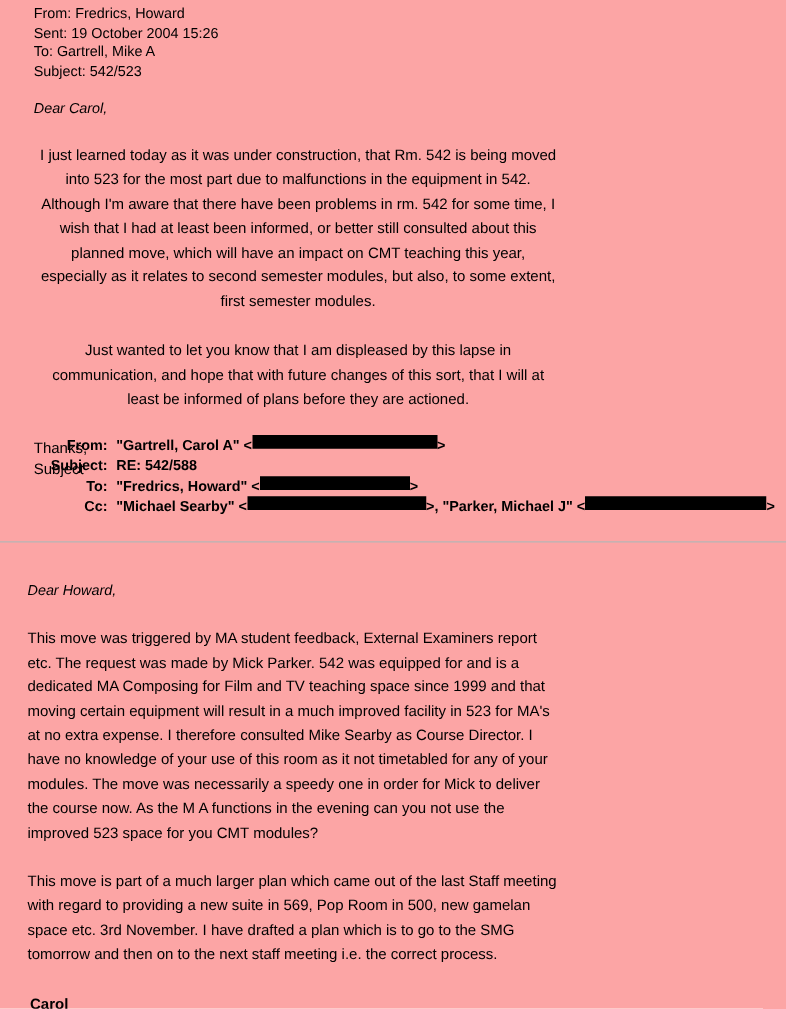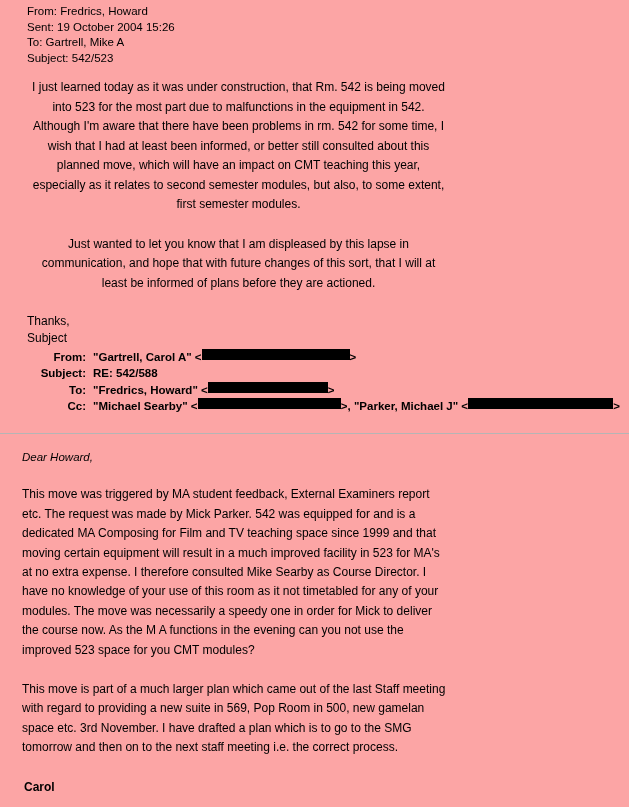--- a/index.html
+++ b/index.html
@@ -109,21 +109,21 @@
     position: absolute;
     left: 22px;
     top: 448px;
     width: 425px;
     font-size: 12px;
     line-height: 19.4px;
   }
   .msg2 .salutation {
     font-style: italic;
     font-size: 11.5px;
-    margin: 0 0 18px 0;
+    margin: 16px 0 18px 0;
   }
   .msg2 p {
     margin: 0 0 20px 0;
   }
   .msg2 .signoff {
     margin: 2px;
     font-weight: bold;
   }
 </style>
 </head>
@@ -132,20 +132,21 @@
 <div class="page">
 
   <div class="top-header">
     <div class="hdr-row"><span class="hdr-label">From:</span> <span>Fredrics, Howard</span></div>
     <div class="hdr-row"><span class="hdr-label">Sent:</span> <span>19 October 2004 15:26</span></div>
     <div class="hdr-row"><span class="hdr-label">To:</span> <span>Gartrell, Mike A</span></div>
     <div class="hdr-row"><span class="hdr-label">Subject:</span> <span>542/523</span></div>
   </div>
 
   <div class="msg1">
+    <div class="salutation">Dear Carol,</div>
     <p>I just learned today as it was under construction, that Rm. 542 is being moved into 523 for the most part due to malfunctions in the equipment in 542.  Although I'm aware that there have been problems in rm. 542 for some time,  I wish that I had at least  been informed, or better still consulted about this planned move, which will have an impact on CMT teaching this year, especially as it relates to second semester modules, but also, to some extent, first semester modules.</p>
     <p>Just wanted to let you know that I am displeased by this lapse in communication, and hope that with future changes of this sort, that I will at least be informed of plans before they are actioned.</p>
     <div class="signoff">Thanks,</div>
     <div class="signoff">Subject</div>
   </div>
 
   <div class="quoted-header">
 
     <div class="qh-row">
       <span class="qh-label">From:</span>

